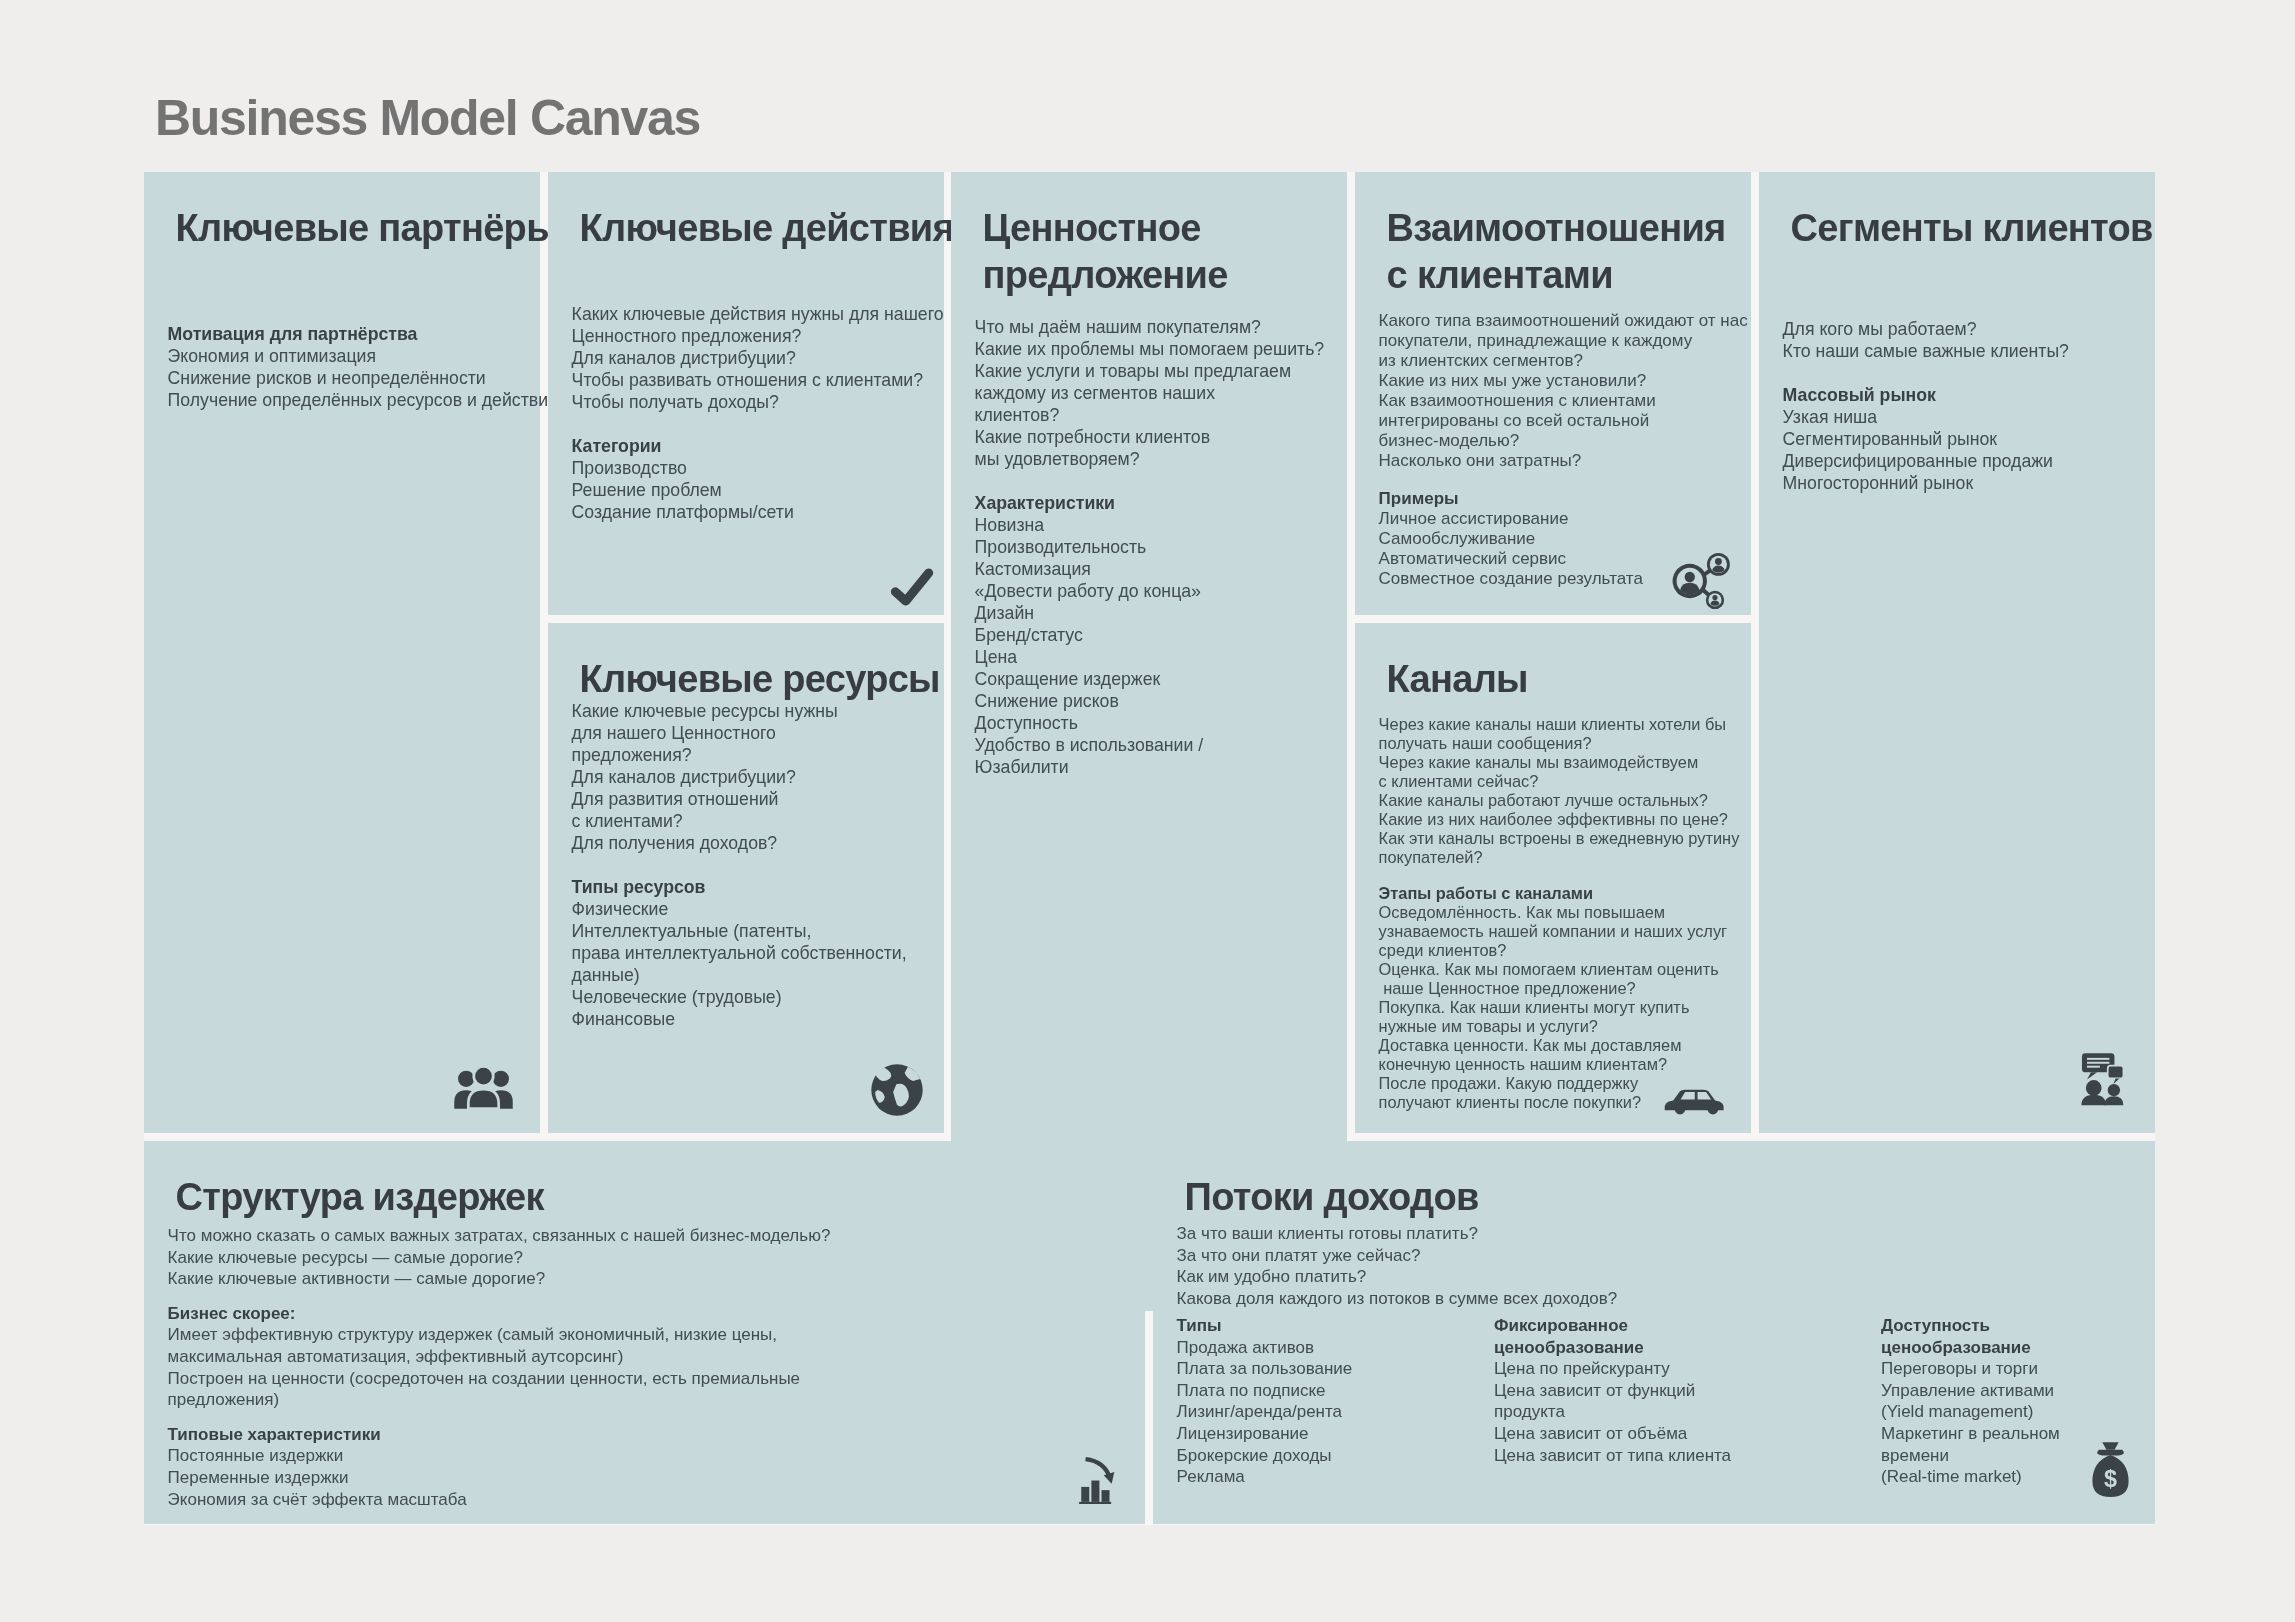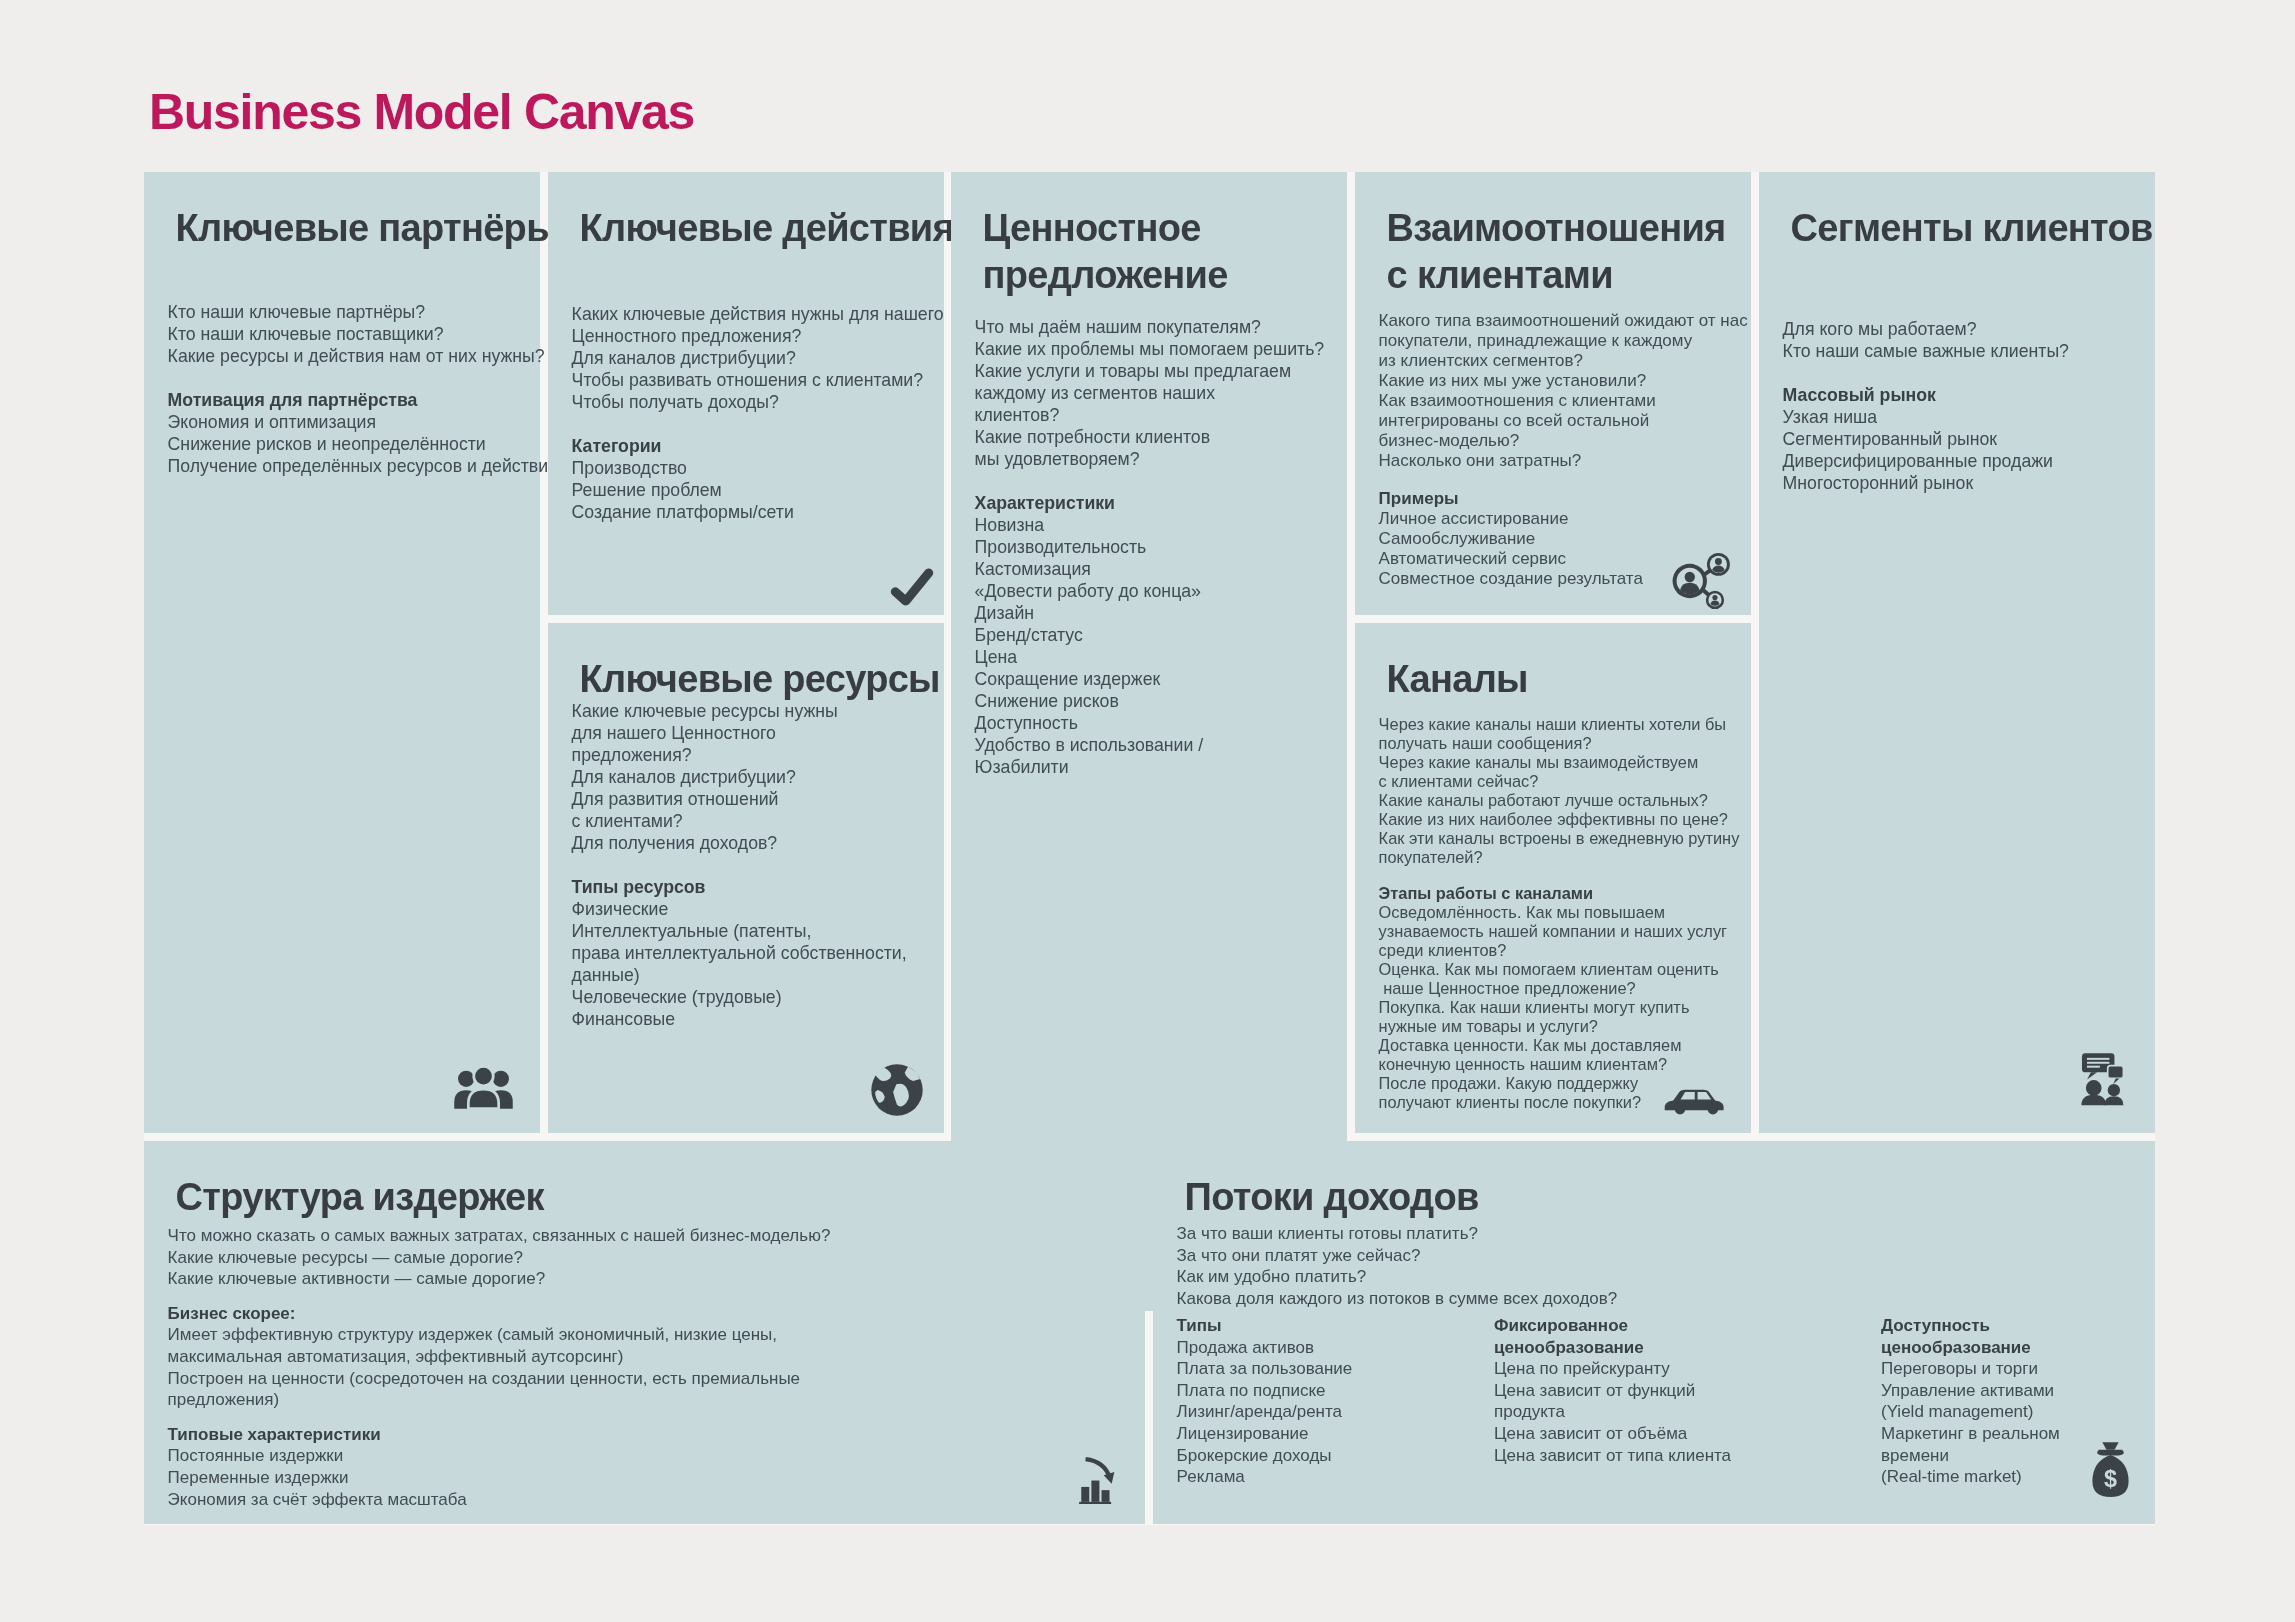--- a/index.html
+++ b/index.html
@@ -4,22 +4,22 @@
 <style>
   html,body{margin:0;padding:0;}
   body{
     width:2295px;height:1623px;
     background:#efeeec;
     font-family:"Liberation Sans", sans-serif;
     position:relative;overflow:hidden;
     color:#414c54;
   }
   .page-title{
-    position:absolute;left:143px;top:77px;margin:6px;
-    font-size:50px;font-weight:700;letter-spacing:-1.3px;color:#be185d;
+    position:absolute;left:143px;top:77px;margin:12px;
+    font-size:50px;font-weight:700;letter-spacing:-1.3px;color:#737373;
   }
   .canvas-bg{
     position:absolute;left:144px;top:172px;width:2011px;height:1353px;
     background:#f7f6f4;
   }
   .box{
     position:absolute;background:#c7d9db;box-sizing:border-box;
   }
   .box-title{
     position:absolute;left:23.6px;top:25px;right:19.6px;margin:8px;
@@ -45,23 +45,20 @@
 
 <div>
 
   <h1 class="page-title">Business Model Canvas</h1>
 
   <div class="canvas-bg"></div>
 
   <section class="box" style="left:144px;top:172px;width:396px;height:961px">
     <h2 class="box-title nw">Ключевые партнёры</h2>
     <div class="body" style="top:129px">
-      <div class="lines">Кто наши ключевые партнёры?
-Кто наши ключевые поставщики?
-Какие ресурсы и действия нам от них нужны?</div>
       <div class="sp"></div>
       <div class="subhead">Мотивация для партнёрства</div>
       <div class="lines">Экономия и оптимизация
 Снижение рисков и неопределённости
 Получение определённых ресурсов и действий</div>
     </div>
     <span class="icon" style="right:23.6px;bottom:22px">
       <svg width="65" height="47" viewBox="0 0 120 86">
         <g fill="#3b4349">
           <circle cx="28" cy="27" r="15"></circle>

